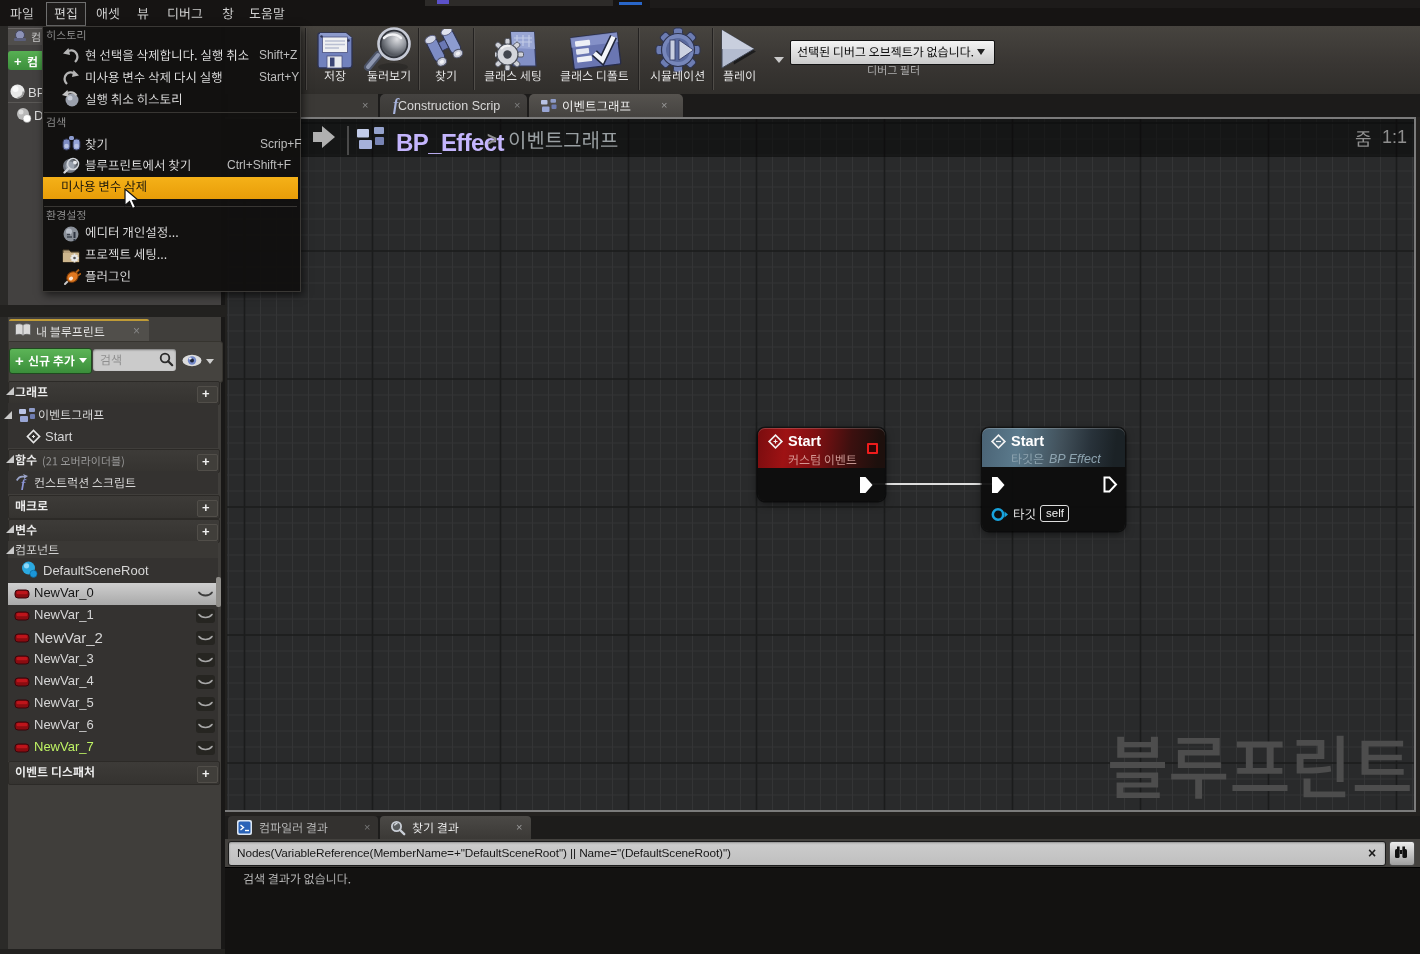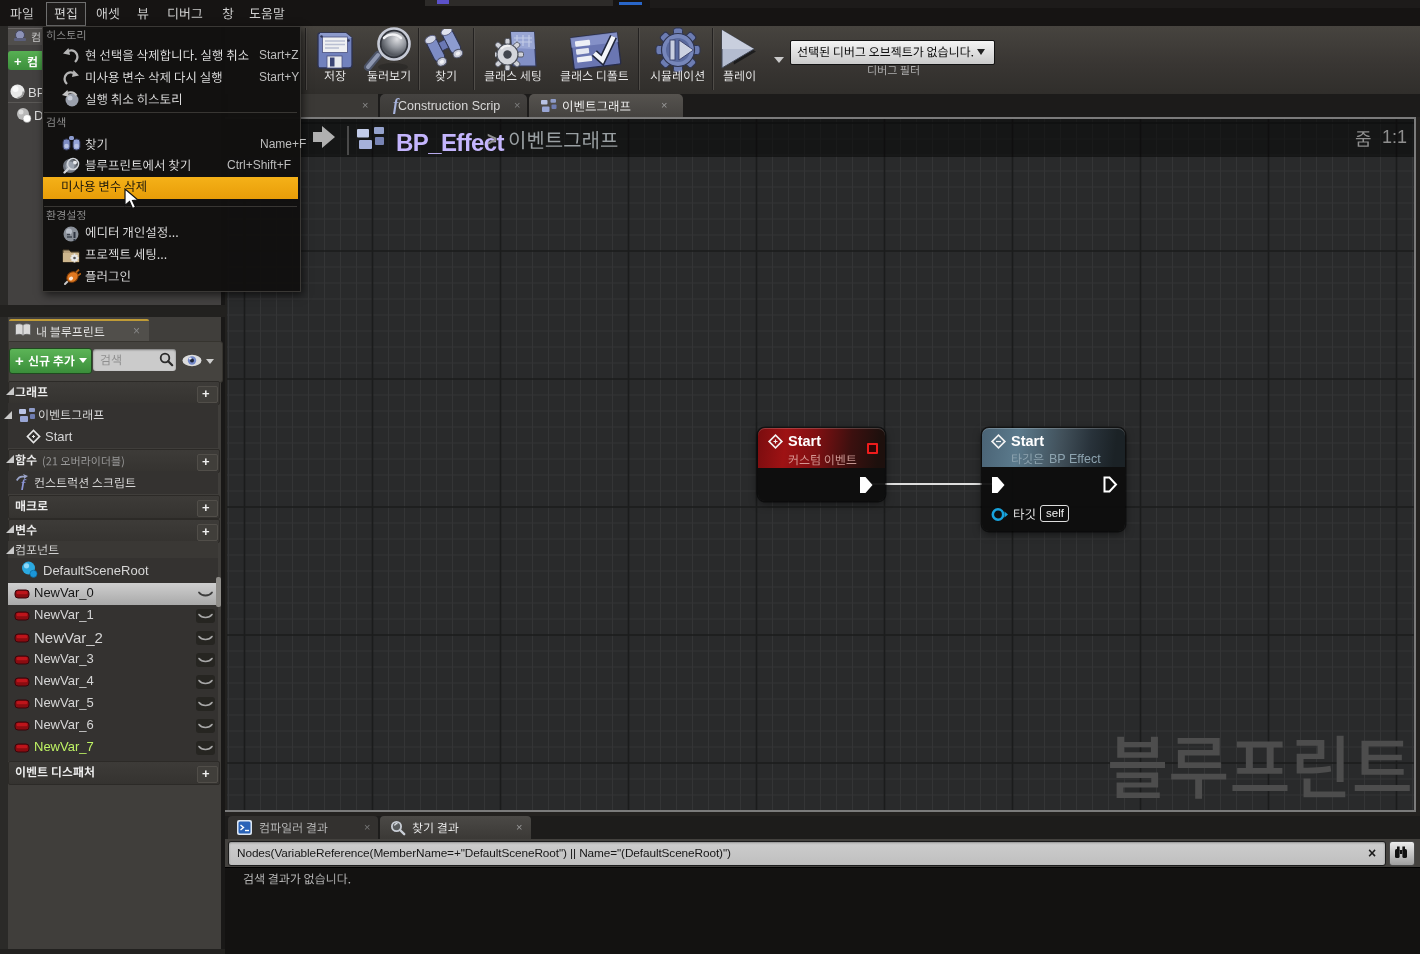--- a/index.html
+++ b/index.html
@@ -449,21 +449,21 @@
 background:linear-gradient(97deg,#4a6375,#5b7a8c 25%,#41505a 55%,#28323a 75%,#1b2226 92%);
 box-shadow:inset 0 1px 0 rgba(255,255,255,0.2)"></div>
     <svg class="ab" width="17" height="17" viewBox="0 0 17 17" style="left:990px;top:433px">
 <rect x="4" y="4" width="9" height="9" fill="none" stroke="#f2f2f2" stroke-width="1.7" transform="rotate(45 8.5 8.5)"></rect>
 <path d="M6 8.5h5" stroke="#f2f2f2" stroke-width="1.2"></path>
     </svg>
     <div class="lt" style="left:1011px;top:434px;font-size:14.5px;font-weight:bold;color:#fff">Start</div>
     <svg class="kt" style="position:absolute;left:1011px;top:451px;" width="33.1" height="15.8" viewBox="0 0 33.1 15.8">
       <path transform="translate(0 12.4)" d="M1.1 -2.5H1.9Q2.9 -2.5 3.7 -2.5Q4.6 -2.6 5.3 -2.6Q6.1 -2.7 6.9 -2.8L7.0 -2.0Q6.2 -1.9 5.4 -1.8Q4.6 -1.7 3.8 -1.7Q2.9 -1.7 1.9 -1.7H1.1ZM1.1 -8.9H6.1V-8.1H2.1V-2.2H1.1ZM1.8 -5.9H5.9V-5.1H1.8ZM7.9 -9.9H8.9V0.9H7.9ZM8.7 -5.6H10.7V-4.7H8.7Z M19.5 -9.9H20.5V-2.6H19.5ZM16.3 -9.1H17.3Q17.3 -7.7 16.7 -6.5Q16.1 -5.4 15.0 -4.6Q13.8 -3.7 12.2 -3.3L11.8 -4.1Q13.2 -4.5 14.2 -5.1Q15.2 -5.8 15.8 -6.7Q16.3 -7.6 16.3 -8.7ZM12.4 -9.1H16.9V-8.3H12.4ZM16.5 -3.4H17.4V-3.0Q17.4 -2.2 17.0 -1.5Q16.7 -0.9 16.1 -0.4Q15.6 0.1 14.8 0.4Q14.1 0.7 13.3 0.9L12.9 0.1Q13.6 -0.0 14.3 -0.3Q14.9 -0.6 15.4 -1.0Q15.9 -1.4 16.2 -1.9Q16.5 -2.4 16.5 -3.0ZM16.7 -3.4H17.5V-3.0Q17.5 -2.4 17.8 -1.9Q18.1 -1.4 18.6 -1.0Q19.1 -0.6 19.8 -0.3Q20.4 -0.0 21.1 0.1L20.7 0.9Q19.9 0.7 19.2 0.4Q18.5 0.1 17.9 -0.4Q17.3 -0.9 17.0 -1.5Q16.7 -2.2 16.7 -3.0Z M22.7 -4.2H32.5V-3.4H22.7ZM23.9 -0.1H31.4V0.7H23.9ZM23.9 -2.5H24.9V0.1H23.9ZM27.6 -9.6Q28.7 -9.6 29.6 -9.3Q30.5 -9.0 30.9 -8.6Q31.4 -8.1 31.4 -7.4Q31.4 -6.7 30.9 -6.2Q30.5 -5.7 29.6 -5.5Q28.7 -5.2 27.6 -5.2Q26.4 -5.2 25.6 -5.5Q24.7 -5.7 24.2 -6.2Q23.8 -6.7 23.8 -7.4Q23.8 -8.1 24.2 -8.6Q24.7 -9.0 25.6 -9.3Q26.4 -9.6 27.6 -9.6ZM27.6 -8.7Q26.7 -8.7 26.1 -8.6Q25.5 -8.4 25.1 -8.1Q24.8 -7.8 24.8 -7.4Q24.8 -7.0 25.1 -6.7Q25.5 -6.4 26.1 -6.2Q26.7 -6.0 27.6 -6.0Q28.4 -6.0 29.1 -6.2Q29.7 -6.4 30.0 -6.7Q30.4 -7.0 30.4 -7.4Q30.4 -7.8 30.0 -8.1Q29.7 -8.4 29.1 -8.6Q28.4 -8.7 27.6 -8.7Z" fill="#8ea4b0"></path>
     </svg>
-    <div class="lt" style="left:1049px;top:452.5px;font-size:12.5px;color:#8ea4b0">BP Effect</div>
+    <div class="lt" style="left:1049px;top:452.5px;font-size:12.5px;font-style:italic;color:#8ea4b0">BP Effect</div>
     <svg class="ab" width="15" height="18" viewBox="0 0 15 18" style="left:991px;top:476px">
 <path d="M1 1H6.5L13.5 9L6.5 17H1Z" fill="#fff"></path>
     </svg>
     <svg class="ab" width="15" height="17" viewBox="0 0 15 17" style="left:1103px;top:476px">
 <path d="M1.5 1.5H6.5L13 8.5L6.5 15.5H1.5Z" fill="none" stroke="#fff" stroke-width="2"></path>
     </svg>
     <svg class="ab" width="18" height="15" viewBox="0 0 18 15" style="left:991px;top:507px">
 <circle cx="7" cy="7.5" r="5.2" fill="none" stroke="#18a3dd" stroke-width="2.6"></circle>
 <path d="M13.5 4.5L17 7.5L13.5 10.5Z" fill="#18a3dd"></path>
     </svg>
@@ -516,21 +516,21 @@
     <svg class="kt" style="position:absolute;left:46px;top:28px;" width="40.5" height="14.5" viewBox="0 0 40.5 14.5">
       <path transform="translate(0 11.3)" d="M7.8 -9.1H8.7V0.9H7.8ZM0.8 -7.5H6.7V-6.7H0.8ZM3.8 -5.9Q4.5 -5.9 5.0 -5.6Q5.6 -5.3 5.9 -4.8Q6.2 -4.3 6.2 -3.7Q6.2 -3.0 5.9 -2.5Q5.6 -1.9 5.0 -1.7Q4.5 -1.4 3.8 -1.4Q3.1 -1.4 2.5 -1.7Q1.9 -1.9 1.6 -2.5Q1.3 -3.0 1.3 -3.7Q1.3 -4.3 1.6 -4.8Q1.9 -5.3 2.5 -5.6Q3.1 -5.9 3.8 -5.9ZM3.8 -5.2Q3.3 -5.2 3.0 -5.0Q2.6 -4.8 2.4 -4.4Q2.2 -4.1 2.2 -3.7Q2.2 -3.2 2.4 -2.9Q2.6 -2.5 3.0 -2.3Q3.3 -2.1 3.8 -2.1Q4.2 -2.1 4.6 -2.3Q4.9 -2.5 5.1 -2.9Q5.4 -3.2 5.4 -3.7Q5.4 -4.1 5.1 -4.4Q4.9 -4.8 4.6 -5.0Q4.2 -5.2 3.8 -5.2ZM3.3 -9.0H4.2V-7.0H3.3Z M14.7 -8.4H15.5V-7.6Q15.5 -7.0 15.2 -6.4Q15.0 -5.8 14.6 -5.3Q14.2 -4.8 13.7 -4.4Q13.2 -4.0 12.6 -3.8Q12.0 -3.5 11.4 -3.3L11.0 -4.1Q11.6 -4.2 12.1 -4.4Q12.6 -4.7 13.1 -5.0Q13.5 -5.4 13.9 -5.8Q14.2 -6.2 14.4 -6.7Q14.7 -7.1 14.7 -7.6ZM14.8 -8.4H15.6V-7.6Q15.6 -7.1 15.8 -6.7Q16.0 -6.2 16.4 -5.8Q16.7 -5.3 17.2 -5.0Q17.7 -4.7 18.2 -4.4Q18.7 -4.2 19.2 -4.1L18.8 -3.3Q18.2 -3.5 17.7 -3.8Q17.1 -4.0 16.6 -4.4Q16.1 -4.8 15.7 -5.3Q15.3 -5.8 15.0 -6.4Q14.8 -7.0 14.8 -7.6ZM10.7 -1.2H19.7V-0.5H10.7Z M21.9 -3.9H28.8V-3.2H21.9ZM20.8 -1.1H29.8V-0.4H20.8ZM24.8 -3.5H25.7V-0.8H24.8ZM21.9 -8.3H28.7V-7.5H22.9V-3.7H21.9ZM22.6 -6.2H28.5V-5.4H22.6Z M38.2 -9.1H39.1V0.9H38.2ZM31.5 -2.3H32.3Q33.1 -2.3 33.9 -2.3Q34.7 -2.4 35.5 -2.4Q36.3 -2.5 37.2 -2.6L37.3 -1.9Q36.0 -1.7 34.8 -1.6Q33.6 -1.5 32.3 -1.5H31.5ZM31.5 -8.2H36.1V-4.6H32.4V-2.0H31.5V-5.4H35.1V-7.4H31.5Z" fill="#8c8c8c"></path>
     </svg>
     <svg class="ab" width="18" height="16" viewBox="0 0 18 16" style="left:62px;top:47px">
 <path d="M4 6C7 2 13 2.5 15 7.5C16 10.5 15 13 13 15" fill="none" stroke="#b5b5b5" stroke-width="2.2"></path>
 <path d="M6.5 1L1 6.5L8 8Z" fill="#b5b5b5"></path>
     </svg>
     <svg class="kt" style="position:absolute;left:85px;top:47px;" width="164.2" height="16.5" viewBox="0 0 164.2 16.5">
       <path transform="translate(0 12.9)" d="M8.9 -10.3H9.9V-1.7H8.9ZM7.0 -7.3H9.3V-6.5H7.0ZM7.0 -4.9H9.3V-4.1H7.0ZM0.6 -9.0H7.0V-8.1H0.6ZM3.8 -7.5Q4.6 -7.5 5.2 -7.2Q5.8 -7.0 6.1 -6.5Q6.4 -6.0 6.4 -5.3Q6.4 -4.7 6.1 -4.2Q5.8 -3.7 5.2 -3.4Q4.6 -3.2 3.8 -3.2Q3.1 -3.2 2.5 -3.4Q1.9 -3.7 1.6 -4.2Q1.3 -4.7 1.3 -5.3Q1.3 -6.0 1.6 -6.5Q1.9 -7.0 2.5 -7.2Q3.1 -7.5 3.8 -7.5ZM3.8 -6.7Q3.1 -6.7 2.7 -6.3Q2.3 -5.9 2.3 -5.3Q2.3 -4.7 2.7 -4.4Q3.1 -4.0 3.8 -4.0Q4.5 -4.0 5.0 -4.4Q5.4 -4.7 5.4 -5.3Q5.4 -5.9 5.0 -6.3Q4.5 -6.7 3.8 -6.7ZM3.3 -10.3H4.4V-8.4H3.3ZM2.7 -0.1H10.2V0.7H2.7ZM2.7 -2.4H3.7V0.3H2.7Z M20.7 -7.7H23.6V-6.8H20.7ZM17.8 -9.6H18.6V-8.3Q18.6 -7.2 18.2 -6.2Q17.8 -5.3 17.1 -4.6Q16.4 -3.9 15.5 -3.5L14.9 -4.3Q15.6 -4.5 16.1 -4.9Q16.6 -5.3 17.0 -5.9Q17.4 -6.4 17.6 -7.0Q17.8 -7.6 17.8 -8.3ZM18.0 -9.6H18.8V-8.2Q18.8 -7.6 19.0 -7.1Q19.2 -6.5 19.5 -6.0Q19.9 -5.5 20.4 -5.2Q20.9 -4.8 21.5 -4.6L21.0 -3.8Q20.1 -4.1 19.4 -4.8Q18.7 -5.4 18.3 -6.3Q18.0 -7.2 18.0 -8.2ZM23.2 -10.3H24.2V-1.9H23.2ZM17.0 -0.1H24.5V0.7H17.0ZM17.0 -2.8H18.0V0.3H17.0Z M26.9 -4.9H27.6Q28.5 -4.9 29.2 -4.9Q29.9 -5.0 30.5 -5.0Q31.1 -5.1 31.7 -5.2L31.8 -4.4Q31.2 -4.3 30.6 -4.2Q29.9 -4.1 29.2 -4.1Q28.5 -4.1 27.6 -4.1H26.9ZM26.9 -9.5H31.3V-8.7H27.9V-4.5H26.9ZM27.6 -7.3H31.1V-6.4H27.6ZM35.0 -10.3H35.9V-3.5H35.0ZM33.1 -7.4H35.3V-6.5H33.1ZM32.5 -10.1H33.4V-3.5H32.5ZM28.4 -2.9H35.9V1.0H34.9V-2.0H28.4Z M43.0 -10.1Q44.9 -10.1 46.0 -9.6Q47.0 -9.1 47.0 -8.2Q47.0 -7.2 46.0 -6.7Q44.9 -6.2 43.0 -6.2Q41.2 -6.2 40.1 -6.7Q39.1 -7.2 39.1 -8.2Q39.1 -9.1 40.1 -9.6Q41.2 -10.1 43.0 -10.1ZM43.0 -9.4Q42.1 -9.4 41.5 -9.2Q40.8 -9.1 40.5 -8.8Q40.1 -8.6 40.1 -8.2Q40.1 -7.8 40.5 -7.5Q40.8 -7.3 41.5 -7.1Q42.1 -7.0 43.0 -7.0Q44.0 -7.0 44.6 -7.1Q45.2 -7.3 45.6 -7.5Q45.9 -7.8 45.9 -8.2Q45.9 -8.6 45.6 -8.8Q45.2 -9.1 44.6 -9.2Q44.0 -9.4 43.0 -9.4ZM37.9 -5.5H48.1V-4.6H37.9ZM39.2 -3.7H46.8V-1.1H40.2V0.3H39.2V-1.9H45.8V-2.9H39.2ZM39.2 0.0H47.2V0.8H39.2Z M55.0 -9.8H55.9V-8.6Q55.9 -7.5 55.5 -6.6Q55.1 -5.7 54.4 -5.0Q53.7 -4.3 52.7 -4.0L52.2 -4.8Q53.0 -5.1 53.7 -5.7Q54.3 -6.3 54.7 -7.0Q55.0 -7.8 55.0 -8.6ZM55.2 -9.8H56.0V-8.5Q56.0 -7.9 56.2 -7.4Q56.4 -6.9 56.8 -6.4Q57.2 -5.9 57.7 -5.6Q58.2 -5.2 58.8 -5.0L58.3 -4.2Q57.3 -4.5 56.6 -5.2Q56.0 -5.8 55.6 -6.7Q55.2 -7.5 55.2 -8.5ZM60.0 -10.3H61.0V-3.5H60.0ZM60.7 -7.4H62.7V-6.5H60.7ZM53.7 -2.9H61.0V1.0H60.0V-2.1H53.7Z M72.3 -10.3H73.3V1.0H72.3ZM68.2 -6.3H70.4V-5.4H68.2ZM70.1 -10.1H71.0V0.4H70.1ZM66.0 -8.6H66.8V-7.1Q66.8 -6.2 66.7 -5.3Q66.5 -4.4 66.2 -3.7Q65.8 -2.9 65.3 -2.3Q64.8 -1.7 64.2 -1.3L63.6 -2.1Q64.4 -2.5 64.9 -3.3Q65.5 -4.1 65.7 -5.1Q66.0 -6.1 66.0 -7.1ZM66.2 -8.6H67.0V-7.1Q67.0 -6.2 67.3 -5.2Q67.6 -4.3 68.1 -3.5Q68.7 -2.8 69.4 -2.3L68.8 -1.6Q68.0 -2.1 67.4 -2.9Q66.8 -3.8 66.5 -4.9Q66.2 -6.0 66.2 -7.1ZM63.9 -9.0H69.1V-8.2H63.9Z M83.0 -10.3H84.0V-3.8H83.0ZM83.5 -7.5H85.7V-6.6H83.5ZM76.9 -3.3H77.9V-2.1H83.0V-3.3H84.0V0.8H76.9ZM77.9 -1.3V-0.0H83.0V-1.3ZM75.3 -9.2H81.9V-8.3H75.3ZM78.6 -7.8Q79.4 -7.8 80.0 -7.6Q80.6 -7.3 81.0 -6.9Q81.3 -6.4 81.3 -5.8Q81.3 -5.2 81.0 -4.8Q80.6 -4.3 80.0 -4.1Q79.4 -3.8 78.6 -3.8Q77.8 -3.8 77.2 -4.1Q76.6 -4.3 76.2 -4.8Q75.9 -5.2 75.9 -5.8Q75.9 -6.4 76.2 -6.9Q76.6 -7.3 77.2 -7.6Q77.8 -7.8 78.6 -7.8ZM78.6 -7.0Q77.8 -7.0 77.3 -6.7Q76.9 -6.4 76.9 -5.8Q76.9 -5.3 77.3 -5.0Q77.8 -4.6 78.6 -4.6Q79.4 -4.6 79.8 -5.0Q80.3 -5.3 80.3 -5.8Q80.3 -6.4 79.8 -6.7Q79.4 -7.0 78.6 -7.0ZM78.1 -10.4H79.1V-8.7H78.1Z M94.9 -10.3H96.0V1.0H94.9ZM87.4 -9.2H88.5V-2.2H87.4ZM87.4 -2.8H88.4Q89.7 -2.8 91.0 -3.0Q92.3 -3.1 93.8 -3.4L93.9 -2.5Q92.4 -2.2 91.1 -2.1Q89.7 -1.9 88.4 -1.9H87.4Z M105.9 -10.3H106.9V1.0H105.9ZM106.7 -5.9H108.8V-5.0H106.7ZM98.7 -2.7H99.6Q100.6 -2.7 101.5 -2.7Q102.4 -2.8 103.2 -2.9Q104.0 -2.9 104.8 -3.1L104.9 -2.2Q104.1 -2.1 103.3 -2.0Q102.4 -1.9 101.5 -1.9Q100.7 -1.8 99.6 -1.8H98.7ZM98.7 -9.2H104.0V-8.4H99.7V-2.3H98.7Z M110.8 0.2Q110.5 0.2 110.3 -0.1Q110.0 -0.3 110.0 -0.7Q110.0 -1.1 110.3 -1.3Q110.5 -1.6 110.8 -1.6Q111.2 -1.6 111.4 -1.3Q111.7 -1.1 111.7 -0.7Q111.7 -0.3 111.4 -0.1Q111.2 0.2 110.8 0.2Z M124.2 -10.3H125.3V-4.5H124.2ZM118.0 -3.9H125.3V-1.2H119.0V0.4H118.0V-2.0H124.2V-3.1H118.0ZM118.0 0.0H125.6V0.8H118.0ZM118.9 -10.0H119.8V-9.1Q119.8 -8.1 119.4 -7.2Q119.0 -6.3 118.3 -5.6Q117.6 -4.9 116.6 -4.6L116.1 -5.4Q116.7 -5.6 117.2 -6.0Q117.8 -6.4 118.1 -6.9Q118.5 -7.4 118.7 -8.0Q118.9 -8.5 118.9 -9.1ZM119.1 -10.0H120.0V-9.1Q120.0 -8.6 120.2 -8.0Q120.4 -7.5 120.8 -7.0Q121.2 -6.5 121.7 -6.2Q122.2 -5.8 122.8 -5.6L122.3 -4.8Q121.6 -5.1 121.0 -5.5Q120.4 -5.9 120.0 -6.5Q119.6 -7.0 119.4 -7.7Q119.1 -8.4 119.1 -9.1Z M136.0 -10.3H137.0V-3.2H136.0ZM134.2 -7.3H136.3V-6.4H134.2ZM133.6 -10.1H134.6V-3.6H133.6ZM127.4 -9.0H133.2V-8.2H127.4ZM130.3 -7.6Q131.0 -7.6 131.6 -7.3Q132.1 -7.1 132.4 -6.7Q132.7 -6.2 132.7 -5.6Q132.7 -5.1 132.4 -4.6Q132.1 -4.2 131.6 -3.9Q131.0 -3.7 130.3 -3.7Q129.6 -3.7 129.1 -3.9Q128.5 -4.2 128.2 -4.6Q127.9 -5.1 127.9 -5.6Q127.9 -6.2 128.2 -6.7Q128.5 -7.1 129.1 -7.3Q129.6 -7.6 130.3 -7.6ZM130.3 -6.8Q129.7 -6.8 129.2 -6.5Q128.8 -6.2 128.8 -5.6Q128.8 -5.1 129.2 -4.8Q129.7 -4.5 130.3 -4.5Q131.0 -4.5 131.4 -4.8Q131.8 -5.1 131.8 -5.6Q131.8 -6.2 131.4 -6.5Q131.0 -6.8 130.3 -6.8ZM129.8 -10.2H130.8V-8.5H129.8ZM133.3 -3.0Q135.1 -3.0 136.1 -2.5Q137.1 -2.0 137.1 -1.0Q137.1 -0.1 136.1 0.4Q135.1 0.9 133.3 0.9Q131.5 0.9 130.5 0.4Q129.5 -0.1 129.5 -1.0Q129.5 -2.0 130.5 -2.5Q131.5 -3.0 133.3 -3.0ZM133.3 -2.2Q132.0 -2.2 131.3 -1.9Q130.6 -1.6 130.6 -1.0Q130.6 -0.5 131.3 -0.2Q132.0 0.2 133.3 0.2Q134.6 0.2 135.3 -0.2Q136.1 -0.5 136.1 -1.0Q136.1 -1.6 135.3 -1.9Q134.6 -2.2 133.3 -2.2Z M145.0 -8.4H145.9V-8.2Q145.9 -7.4 145.5 -6.7Q145.1 -6.0 144.4 -5.5Q143.7 -5.0 142.7 -4.8L142.3 -5.6Q143.1 -5.8 143.7 -6.2Q144.3 -6.5 144.7 -7.1Q145.0 -7.6 145.0 -8.2ZM145.2 -8.4H146.1V-8.2Q146.1 -7.6 146.4 -7.1Q146.7 -6.7 147.3 -6.3Q147.9 -5.9 148.7 -5.7L148.3 -4.9Q147.4 -5.2 146.7 -5.6Q146.0 -6.1 145.6 -6.8Q145.2 -7.4 145.2 -8.2ZM142.5 -9.1H148.5V-8.2H142.5ZM145.0 -10.3H146.1V-8.5H145.0ZM145.0 -3.9H146.1V0.6H145.0ZM150.0 -10.3H151.1V1.0H150.0ZM141.9 -3.1 141.8 -4.0Q142.9 -4.0 144.1 -4.0Q145.4 -4.0 146.7 -4.1Q148.0 -4.2 149.2 -4.3L149.3 -3.6Q148.0 -3.4 146.7 -3.3Q145.4 -3.2 144.2 -3.1Q143.0 -3.1 141.9 -3.1Z M153.3 -1.4H163.5V-0.5H153.3ZM157.9 -4.1H158.9V-1.1H157.9ZM157.8 -9.6H158.7V-8.7Q158.7 -8.0 158.5 -7.3Q158.2 -6.7 157.8 -6.1Q157.3 -5.6 156.7 -5.1Q156.2 -4.7 155.5 -4.4Q154.8 -4.1 154.1 -4.0L153.7 -4.8Q154.3 -4.9 154.9 -5.2Q155.5 -5.4 156.0 -5.8Q156.5 -6.2 157.0 -6.6Q157.4 -7.1 157.6 -7.6Q157.8 -8.1 157.8 -8.7ZM158.0 -9.6H158.9V-8.7Q158.9 -8.1 159.2 -7.6Q159.4 -7.1 159.8 -6.6Q160.2 -6.2 160.7 -5.8Q161.3 -5.4 161.9 -5.2Q162.5 -4.9 163.1 -4.8L162.6 -4.0Q161.9 -4.1 161.3 -4.4Q160.6 -4.7 160.0 -5.1Q159.4 -5.6 159.0 -6.1Q158.5 -6.7 158.3 -7.3Q158.0 -8.0 158.0 -8.7Z" fill="#dedede"></path>
     </svg>
-    <div class="lt" style="left:259px;top:49px;font-size:12px;color:#bdbdbd">Start+Z</div>
+    <div class="lt" style="left:259px;top:49px;font-size:12px;color:#bdbdbd">Shift+Z</div>
     <svg class="ab" width="18" height="16" viewBox="0 0 18 16" style="left:62px;top:69px">
 <path d="M14 6C11 2 5 2.5 3 7.5C2 10.5 3 13 5 15" fill="none" stroke="#b5b5b5" stroke-width="2.2"></path>
 <path d="M11.5 1L17 6.5L10 8Z" fill="#b5b5b5"></path>
     </svg>
     <svg class="kt" style="position:absolute;left:85px;top:69px;" width="137.7" height="16.5" viewBox="0 0 137.7 16.5">
       <path transform="translate(0 12.9)" d="M1.3 -9.2H6.5V-1.9H1.3ZM5.5 -8.4H2.3V-2.7H5.5ZM8.8 -10.3H9.9V1.0H8.8Z M14.9 -9.4H15.7V-7.3Q15.7 -6.4 15.5 -5.5Q15.3 -4.6 14.8 -3.8Q14.4 -3.0 13.8 -2.4Q13.3 -1.8 12.6 -1.4L12.0 -2.3Q12.6 -2.6 13.1 -3.1Q13.7 -3.6 14.1 -4.3Q14.4 -5.0 14.7 -5.8Q14.9 -6.6 14.9 -7.3ZM15.1 -9.4H15.9V-7.3Q15.9 -6.6 16.1 -5.9Q16.4 -5.1 16.8 -4.5Q17.1 -3.8 17.7 -3.3Q18.2 -2.8 18.8 -2.5L18.1 -1.7Q17.5 -2.0 16.9 -2.6Q16.4 -3.2 16.0 -3.9Q15.5 -4.7 15.3 -5.6Q15.1 -6.4 15.1 -7.3ZM19.8 -10.3H20.8V1.0H19.8ZM20.6 -5.8H22.7V-4.9H20.6Z M26.1 -6.5H27.2V-4.4H26.1ZM30.3 -6.5H31.3V-4.4H30.3ZM23.6 -4.7H33.8V-3.9H23.6ZM28.7 -3.1Q30.5 -3.1 31.6 -2.5Q32.6 -2.0 32.6 -1.1Q32.6 -0.1 31.6 0.4Q30.5 1.0 28.7 1.0Q26.9 1.0 25.9 0.4Q24.8 -0.1 24.8 -1.1Q24.8 -2.0 25.9 -2.5Q26.9 -3.1 28.7 -3.1ZM28.7 -2.3Q27.8 -2.3 27.2 -2.1Q26.6 -2.0 26.2 -1.7Q25.9 -1.4 25.9 -1.1Q25.9 -0.7 26.2 -0.4Q26.6 -0.1 27.2 0.0Q27.8 0.1 28.7 0.1Q29.6 0.1 30.2 0.0Q30.9 -0.1 31.2 -0.4Q31.5 -0.7 31.5 -1.1Q31.5 -1.4 31.2 -1.7Q30.9 -2.0 30.2 -2.1Q29.6 -2.3 28.7 -2.3ZM28.7 -10.1Q30.0 -10.1 30.8 -9.9Q31.7 -9.6 32.2 -9.2Q32.7 -8.7 32.7 -8.0Q32.7 -7.4 32.2 -6.9Q31.7 -6.4 30.8 -6.2Q30.0 -5.9 28.7 -5.9Q27.5 -5.9 26.6 -6.2Q25.7 -6.4 25.2 -6.9Q24.8 -7.4 24.8 -8.0Q24.8 -8.7 25.2 -9.2Q25.7 -9.6 26.6 -9.9Q27.5 -10.1 28.7 -10.1ZM28.7 -9.3Q27.8 -9.3 27.2 -9.2Q26.5 -9.0 26.2 -8.7Q25.8 -8.4 25.8 -8.0Q25.8 -7.6 26.2 -7.3Q26.5 -7.0 27.2 -6.9Q27.8 -6.7 28.7 -6.7Q29.6 -6.7 30.3 -6.9Q30.9 -7.0 31.3 -7.3Q31.6 -7.6 31.6 -8.0Q31.6 -8.4 31.3 -8.7Q30.9 -9.0 30.3 -9.2Q29.6 -9.3 28.7 -9.3Z M43.3 -8.3H46.6V-7.4H43.3ZM43.3 -5.8H46.6V-5.0H43.3ZM46.2 -10.3H47.2V-2.0H46.2ZM40.0 -0.1H47.5V0.7H40.0ZM40.0 -2.8H41.0V0.3H40.0ZM38.5 -9.6H39.5V-7.6H42.6V-9.6H43.6V-3.9H38.5ZM39.5 -6.8V-4.7H42.6V-6.8Z M54.0 -9.9H54.9V-9.3Q54.9 -8.7 54.7 -8.1Q54.4 -7.5 54.0 -7.0Q53.5 -6.6 53.0 -6.2Q52.4 -5.8 51.7 -5.6Q51.1 -5.3 50.4 -5.2L49.9 -6.0Q50.6 -6.1 51.2 -6.3Q51.7 -6.5 52.3 -6.9Q52.8 -7.2 53.2 -7.5Q53.6 -7.9 53.8 -8.4Q54.0 -8.8 54.0 -9.3ZM54.2 -9.9H55.1V-9.3Q55.1 -8.8 55.3 -8.4Q55.5 -8.0 55.9 -7.6Q56.3 -7.2 56.8 -6.9Q57.3 -6.6 57.9 -6.3Q58.5 -6.1 59.1 -6.0L58.7 -5.2Q58.0 -5.3 57.4 -5.6Q56.7 -5.8 56.1 -6.2Q55.5 -6.6 55.1 -7.1Q54.7 -7.5 54.4 -8.1Q54.2 -8.7 54.2 -9.3ZM54.0 -3.3H55.0V1.0H54.0ZM49.4 -4.0H59.6V-3.1H49.4Z M66.5 -9.8H67.4V-8.6Q67.4 -7.5 67.0 -6.6Q66.6 -5.7 65.9 -5.0Q65.2 -4.3 64.2 -4.0L63.7 -4.8Q64.5 -5.1 65.2 -5.7Q65.8 -6.3 66.2 -7.0Q66.5 -7.8 66.5 -8.6ZM66.7 -9.8H67.5V-8.5Q67.5 -7.9 67.7 -7.4Q67.9 -6.9 68.3 -6.4Q68.7 -5.9 69.2 -5.6Q69.7 -5.2 70.3 -5.0L69.8 -4.2Q68.8 -4.5 68.1 -5.2Q67.5 -5.8 67.1 -6.7Q66.7 -7.5 66.7 -8.5ZM71.5 -10.3H72.5V-3.5H71.5ZM72.2 -7.4H74.2V-6.5H72.2ZM65.2 -2.9H72.5V1.0H71.5V-2.1H65.2Z M83.8 -10.3H84.8V1.0H83.8ZM79.7 -6.3H81.9V-5.4H79.7ZM81.6 -10.1H82.5V0.4H81.6ZM77.5 -8.6H78.3V-7.1Q78.3 -6.2 78.2 -5.3Q78.0 -4.4 77.7 -3.7Q77.3 -2.9 76.8 -2.3Q76.3 -1.7 75.7 -1.3L75.1 -2.1Q75.9 -2.5 76.4 -3.3Q77.0 -4.1 77.2 -5.1Q77.5 -6.1 77.5 -7.1ZM77.7 -8.6H78.5V-7.1Q78.5 -6.2 78.8 -5.2Q79.1 -4.3 79.6 -3.5Q80.2 -2.8 80.9 -2.3L80.3 -1.6Q79.5 -2.1 78.9 -2.9Q78.3 -3.8 78.0 -4.9Q77.7 -6.0 77.7 -7.1ZM75.4 -9.0H80.6V-8.2H75.4Z M97.2 -10.3H98.2V1.0H97.2ZM98.0 -5.9H100.1V-5.0H98.0ZM90.0 -2.7H90.9Q91.9 -2.7 92.8 -2.7Q93.7 -2.8 94.5 -2.9Q95.3 -2.9 96.1 -3.1L96.2 -2.2Q95.4 -2.1 94.6 -2.0Q93.7 -1.9 92.8 -1.9Q92.0 -1.8 90.9 -1.8H90.0ZM90.0 -9.2H95.2V-8.4H91.0V-2.3H90.0Z M104.0 -9.4H104.9V-7.3Q104.9 -6.4 104.6 -5.4Q104.4 -4.5 103.9 -3.7Q103.5 -2.9 102.9 -2.3Q102.3 -1.7 101.6 -1.4L101.0 -2.2Q101.6 -2.5 102.1 -3.1Q102.7 -3.6 103.1 -4.3Q103.5 -5.0 103.8 -5.8Q104.0 -6.5 104.0 -7.3ZM104.2 -9.4H105.0V-7.3Q105.0 -6.6 105.3 -5.8Q105.5 -5.1 105.9 -4.4Q106.3 -3.7 106.9 -3.2Q107.4 -2.7 108.1 -2.4L107.4 -1.6Q106.7 -1.9 106.2 -2.5Q105.6 -3.1 105.1 -3.9Q104.7 -4.6 104.4 -5.5Q104.2 -6.4 104.2 -7.3ZM109.2 -10.3H110.3V1.0H109.2Z M123.5 -10.3H124.6V-4.5H123.5ZM117.3 -3.9H124.6V-1.2H118.3V0.4H117.3V-2.0H123.6V-3.1H117.3ZM117.3 0.0H125.0V0.8H117.3ZM118.3 -10.0H119.1V-9.1Q119.1 -8.1 118.7 -7.2Q118.3 -6.3 117.6 -5.6Q116.9 -4.9 115.9 -4.6L115.4 -5.4Q116.0 -5.6 116.6 -6.0Q117.1 -6.4 117.5 -6.9Q117.9 -7.4 118.1 -8.0Q118.3 -8.5 118.3 -9.1ZM118.5 -10.0H119.3V-9.1Q119.3 -8.6 119.5 -8.0Q119.7 -7.5 120.1 -7.0Q120.5 -6.5 121.0 -6.2Q121.5 -5.8 122.2 -5.6L121.7 -4.8Q120.9 -5.1 120.4 -5.5Q119.8 -5.9 119.3 -6.5Q118.9 -7.0 118.7 -7.7Q118.5 -8.4 118.5 -9.1Z M135.4 -10.3H136.3V-3.2H135.4ZM133.5 -7.3H135.7V-6.4H133.5ZM132.9 -10.1H133.9V-3.6H132.9ZM126.8 -9.0H132.5V-8.2H126.8ZM129.6 -7.6Q130.4 -7.6 130.9 -7.3Q131.4 -7.1 131.7 -6.7Q132.0 -6.2 132.0 -5.6Q132.0 -5.1 131.7 -4.6Q131.4 -4.2 130.9 -3.9Q130.4 -3.7 129.6 -3.7Q128.9 -3.7 128.4 -3.9Q127.8 -4.2 127.5 -4.6Q127.2 -5.1 127.2 -5.6Q127.2 -6.2 127.5 -6.7Q127.8 -7.1 128.4 -7.3Q128.9 -7.6 129.6 -7.6ZM129.6 -6.8Q129.0 -6.8 128.6 -6.5Q128.2 -6.2 128.2 -5.6Q128.2 -5.1 128.6 -4.8Q129.0 -4.5 129.6 -4.5Q130.3 -4.5 130.7 -4.8Q131.1 -5.1 131.1 -5.6Q131.1 -6.2 130.7 -6.5Q130.3 -6.8 129.6 -6.8ZM129.1 -10.2H130.1V-8.5H129.1ZM132.6 -3.0Q134.4 -3.0 135.4 -2.5Q136.4 -2.0 136.4 -1.0Q136.4 -0.1 135.4 0.4Q134.4 0.9 132.6 0.9Q130.9 0.9 129.9 0.4Q128.9 -0.1 128.9 -1.0Q128.9 -2.0 129.9 -2.5Q130.9 -3.0 132.6 -3.0ZM132.6 -2.2Q131.3 -2.2 130.6 -1.9Q129.9 -1.6 129.9 -1.0Q129.9 -0.5 130.6 -0.2Q131.3 0.2 132.6 0.2Q133.9 0.2 134.7 -0.2Q135.4 -0.5 135.4 -1.0Q135.4 -1.6 134.7 -1.9Q133.9 -2.2 132.6 -2.2Z" fill="#dedede"></path>
     </svg>
     <div class="lt" style="left:259px;top:71px;font-size:12px;color:#bdbdbd">Start+Y</div>
     <svg class="ab" width="19" height="18" viewBox="0 0 19 18" style="left:62px;top:90px">
 <circle cx="10" cy="10" r="6.5" fill="#9aa0ac"></circle>
@@ -548,21 +548,21 @@
     <svg class="ab" width="19" height="17" viewBox="0 0 19 17" style="left:62px;top:135px">
 <rect x="7" y="1" width="5" height="4" rx="1.5" fill="#8d9cd0"></rect>
 <rect x="1" y="4" width="7" height="11" rx="3" fill="#7d8cc4" stroke="#2e3450" stroke-width="1"></rect>
 <rect x="11" y="4" width="7" height="11" rx="3" fill="#95a4d8" stroke="#2e3450" stroke-width="1"></rect>
 <circle cx="4.5" cy="11" r="2.3" fill="#b8c2e4"></circle>
       <circle cx="14.5" cy="11" r="2.3" fill="#b8c2e4"></circle>
     </svg>
     <svg class="kt" style="position:absolute;left:85px;top:136px;" width="23.0" height="16.5" viewBox="0 0 23.0 16.5">
       <path transform="translate(0 12.9)" d="M3.4 -8.5H4.3V-8.0Q4.3 -7.0 3.9 -6.2Q3.5 -5.4 2.8 -4.8Q2.1 -4.2 1.1 -3.9L0.6 -4.7Q1.5 -5.0 2.1 -5.5Q2.7 -5.9 3.1 -6.6Q3.4 -7.2 3.4 -8.0ZM3.6 -8.5H4.5V-8.0Q4.5 -7.3 4.8 -6.7Q5.2 -6.1 5.8 -5.6Q6.4 -5.2 7.2 -4.9L6.8 -4.1Q5.8 -4.4 5.1 -5.0Q4.4 -5.5 4.0 -6.3Q3.6 -7.1 3.6 -8.0ZM0.9 -9.0H7.0V-8.2H0.9ZM3.4 -10.4H4.5V-8.7H3.4ZM8.4 -10.3H9.4V-3.8H8.4ZM9.1 -7.5H11.1V-6.7H9.1ZM5.3 -2.8H6.2V-2.5Q6.2 -1.9 5.9 -1.3Q5.6 -0.7 5.0 -0.3Q4.4 0.2 3.7 0.5Q3.0 0.8 2.1 0.9L1.7 0.1Q2.5 0.0 3.1 -0.2Q3.8 -0.5 4.3 -0.8Q4.8 -1.2 5.1 -1.6Q5.3 -2.1 5.3 -2.5ZM5.5 -2.8H6.4V-2.5Q6.4 -2.1 6.7 -1.6Q7.0 -1.2 7.5 -0.8Q8.0 -0.5 8.7 -0.2Q9.3 0.0 10.0 0.1L9.6 0.9Q8.8 0.8 8.1 0.5Q7.3 0.2 6.8 -0.3Q6.2 -0.7 5.9 -1.3Q5.5 -1.9 5.5 -2.5ZM2.2 -3.2H9.6V-2.3H2.2Z M20.4 -10.3H21.4V1.0H20.4ZM17.0 -9.1H18.1Q18.1 -7.9 17.8 -6.8Q17.5 -5.6 16.9 -4.6Q16.2 -3.6 15.2 -2.7Q14.2 -1.8 12.8 -1.1L12.3 -2.0Q13.9 -2.8 15.0 -3.8Q16.0 -4.9 16.5 -6.2Q17.0 -7.5 17.0 -8.9ZM12.8 -9.1H17.5V-8.3H12.8Z" fill="#dedede"></path>
     </svg>
-    <div class="lt" style="left:260px;top:138px;font-size:12px;color:#bdbdbd">Name+F</div>
+    <div class="lt" style="left:260px;top:138px;font-size:12px;color:#bdbdbd">Scrip+F</div>
     <svg class="ab" width="19" height="18" viewBox="0 0 19 18" style="left:62px;top:157px">
 <circle cx="8" cy="9" r="7" fill="#6e747e"></circle>
       <circle cx="8" cy="9" r="4.5" fill="#9aa2ae"></circle>
 <circle cx="11" cy="7" r="5.5" fill="none" stroke="#d0d4da" stroke-width="1.6"></circle>
 <path d="M7 11L2.5 15.5" stroke="#d0d4da" stroke-width="2.4" stroke-linecap="round"></path>
 <circle cx="13" cy="5.5" r="2" fill="#e8eaee"></circle>
     </svg>
     <svg class="kt" style="position:absolute;left:85px;top:156.5px;" width="106.3" height="16.5" viewBox="0 0 106.3 16.5">
       <path transform="translate(0 12.9)" d="M2.0 -10.1H3.0V-9.1H8.5V-10.1H9.5V-6.4H2.0ZM3.0 -8.3V-7.2H8.5V-8.3ZM0.6 -5.5H10.8V-4.6H0.6ZM1.9 -3.6H9.5V-1.1H2.9V0.3H1.9V-1.8H8.5V-2.8H1.9ZM1.9 0.0H9.9V0.8H1.9Z M13.3 -9.9H21.1V-6.9H14.4V-5.0H13.4V-7.7H20.1V-9.0H13.3ZM13.4 -5.5H21.4V-4.6H13.4ZM12.1 -3.5H22.4V-2.6H12.1ZM16.7 -3.2H17.7V1.0H16.7Z M23.6 -1.3H33.9V-0.5H23.6ZM24.5 -9.2H32.9V-8.4H24.5ZM24.5 -4.4H32.9V-3.6H24.5ZM26.3 -8.4H27.3V-4.3H26.3ZM30.1 -8.4H31.2V-4.3H30.1Z M43.3 -10.3H44.4V-2.0H43.3ZM37.0 -0.1H44.7V0.7H37.0ZM37.0 -2.7H38.1V0.3H37.0ZM35.7 -4.5H36.6Q37.7 -4.5 38.6 -4.5Q39.5 -4.5 40.3 -4.6Q41.1 -4.7 42.0 -4.8L42.1 -4.0Q41.2 -3.8 40.4 -3.8Q39.5 -3.7 38.6 -3.6Q37.7 -3.6 36.6 -3.6H35.7ZM35.7 -9.5H40.8V-6.3H36.7V-4.2H35.7V-7.1H39.8V-8.7H35.7Z M47.9 -4.2H55.7V-3.4H47.9ZM46.6 -1.3H56.9V-0.5H46.6ZM47.9 -9.4H55.6V-8.5H49.0V-4.0H47.9ZM48.7 -6.8H55.3V-6.0H48.7Z M62.7 -5.9H64.8V-5.1H62.7ZM66.7 -10.3H67.7V1.0H66.7ZM64.5 -10.1H65.5V0.4H64.5ZM60.7 -9.4Q61.4 -9.4 61.9 -8.9Q62.5 -8.4 62.8 -7.6Q63.1 -6.7 63.1 -5.5Q63.1 -4.2 62.8 -3.4Q62.5 -2.5 61.9 -2.0Q61.4 -1.5 60.7 -1.5Q59.9 -1.5 59.4 -2.0Q58.9 -2.5 58.6 -3.4Q58.3 -4.2 58.3 -5.5Q58.3 -6.7 58.6 -7.6Q58.9 -8.4 59.4 -8.9Q59.9 -9.4 60.7 -9.4ZM60.7 -8.4Q60.2 -8.4 59.9 -8.1Q59.6 -7.7 59.4 -7.0Q59.2 -6.4 59.2 -5.5Q59.2 -4.5 59.4 -3.9Q59.6 -3.2 59.9 -2.8Q60.2 -2.5 60.7 -2.5Q61.1 -2.5 61.4 -2.8Q61.8 -3.2 61.9 -3.9Q62.1 -4.5 62.1 -5.5Q62.1 -6.4 61.9 -7.0Q61.8 -7.7 61.4 -8.1Q61.1 -8.4 60.7 -8.4Z M75.3 -6.5H78.4V-5.7H75.3ZM72.5 -9.4H73.4V-7.3Q73.4 -6.4 73.2 -5.5Q72.9 -4.6 72.5 -3.8Q72.1 -3.0 71.5 -2.4Q70.9 -1.8 70.3 -1.4L69.6 -2.2Q70.2 -2.6 70.8 -3.1Q71.3 -3.6 71.7 -4.3Q72.1 -5.0 72.3 -5.8Q72.5 -6.6 72.5 -7.3ZM72.7 -9.4H73.6V-7.3Q73.6 -6.6 73.8 -5.8Q74.0 -5.1 74.4 -4.4Q74.8 -3.8 75.4 -3.2Q75.9 -2.7 76.5 -2.5L75.9 -1.6Q75.2 -2.0 74.6 -2.6Q74.1 -3.1 73.6 -3.9Q73.2 -4.7 73.0 -5.5Q72.7 -6.4 72.7 -7.3ZM77.9 -10.3H78.9V1.0H77.9Z M86.7 -8.5H87.6V-8.0Q87.6 -7.0 87.2 -6.2Q86.8 -5.4 86.1 -4.8Q85.4 -4.2 84.4 -3.9L83.9 -4.7Q84.8 -5.0 85.4 -5.5Q86.0 -5.9 86.4 -6.6Q86.7 -7.2 86.7 -8.0ZM86.9 -8.5H87.8V-8.0Q87.8 -7.3 88.1 -6.7Q88.5 -6.1 89.1 -5.6Q89.7 -5.2 90.5 -4.9L90.1 -4.1Q89.1 -4.4 88.4 -5.0Q87.7 -5.5 87.3 -6.3Q86.9 -7.1 86.9 -8.0ZM84.2 -9.0H90.3V-8.2H84.2ZM86.7 -10.4H87.8V-8.7H86.7ZM91.7 -10.3H92.7V-3.8H91.7ZM92.4 -7.5H94.4V-6.7H92.4ZM88.6 -2.8H89.5V-2.5Q89.5 -1.9 89.2 -1.3Q88.9 -0.7 88.3 -0.3Q87.7 0.2 87.0 0.5Q86.3 0.8 85.4 0.9L85.0 0.1Q85.8 0.0 86.4 -0.2Q87.1 -0.5 87.6 -0.8Q88.1 -1.2 88.4 -1.6Q88.6 -2.1 88.6 -2.5ZM88.8 -2.8H89.7V-2.5Q89.7 -2.1 90.0 -1.6Q90.3 -1.2 90.8 -0.8Q91.3 -0.5 92.0 -0.2Q92.6 0.0 93.3 0.1L92.9 0.9Q92.1 0.8 91.4 0.5Q90.6 0.2 90.1 -0.3Q89.5 -0.7 89.2 -1.3Q88.8 -1.9 88.8 -2.5ZM85.5 -3.2H92.9V-2.3H85.5Z M103.7 -10.3H104.7V1.0H103.7ZM100.3 -9.1H101.4Q101.4 -7.9 101.1 -6.8Q100.8 -5.6 100.2 -4.6Q99.5 -3.6 98.5 -2.7Q97.5 -1.8 96.1 -1.1L95.6 -2.0Q97.2 -2.8 98.3 -3.8Q99.3 -4.9 99.8 -6.2Q100.3 -7.5 100.3 -8.9ZM96.1 -9.1H100.8V-8.3H96.1Z" fill="#dedede"></path>
     </svg>

